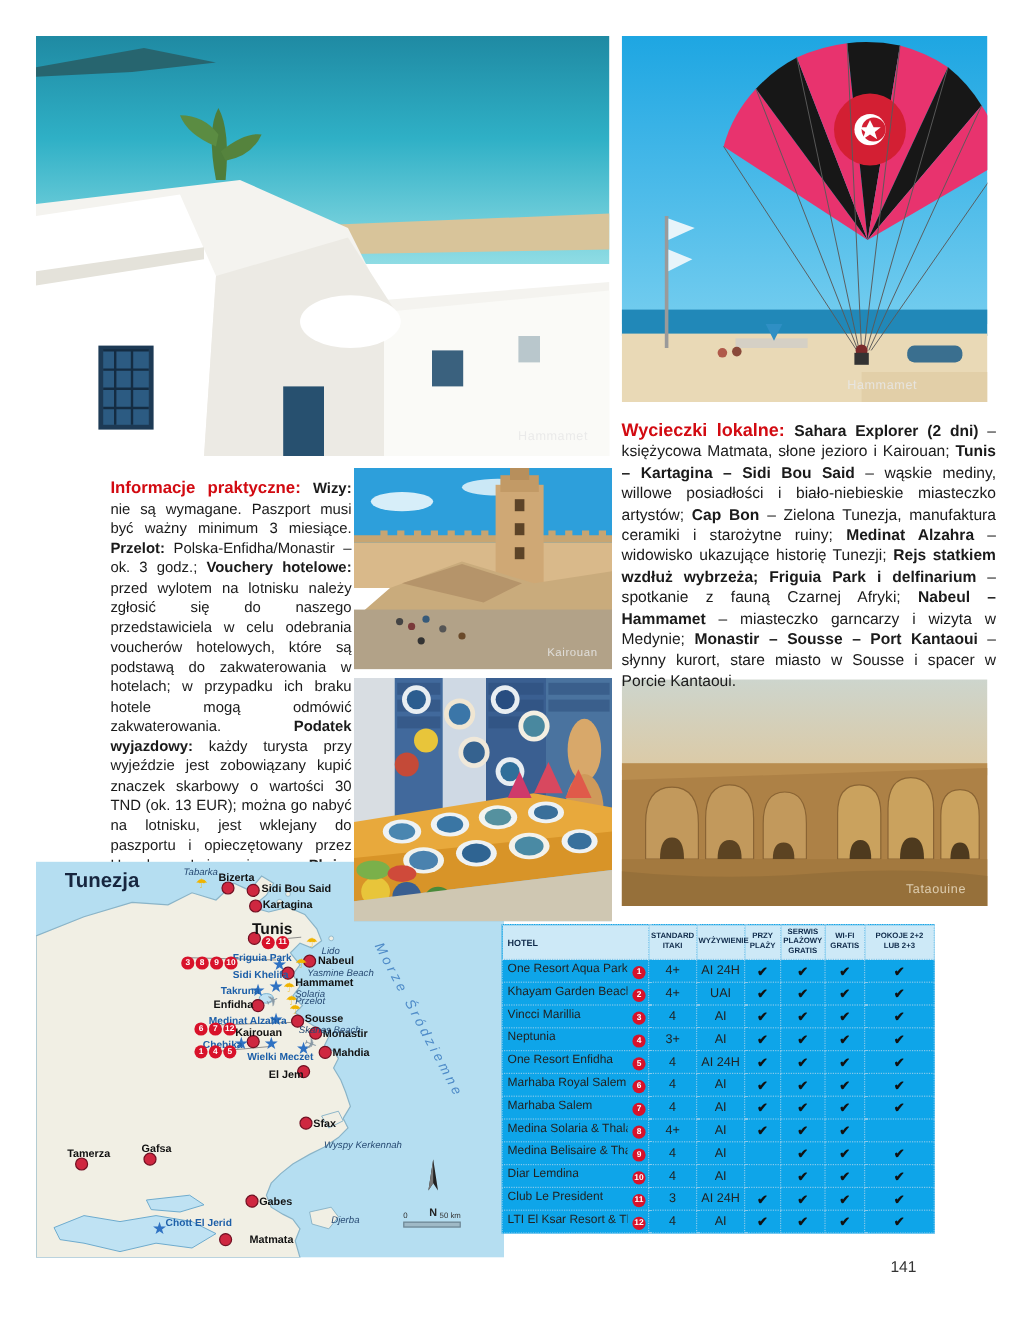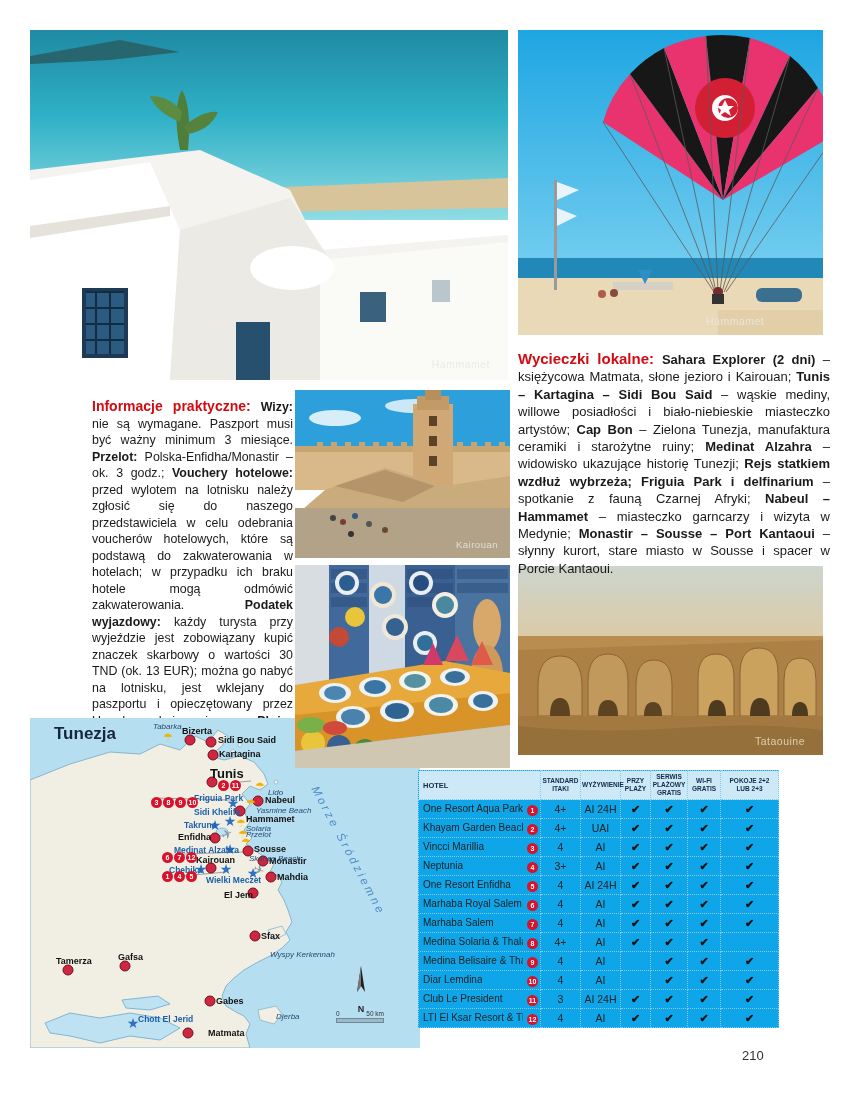--- a/index.html
+++ b/index.html
@@ -504,13 +504,13 @@
         <td>4</td>
         <td>AI</td>
         <td class="chk">✔</td>
         <td class="chk">✔</td>
         <td class="chk">✔</td>
         <td class="chk">✔</td>
       </tr>
     </tbody>
 </table>
 
-<div id="page-num">210</div>
+<div id="page-num">141</div>
 
 </body></html>

